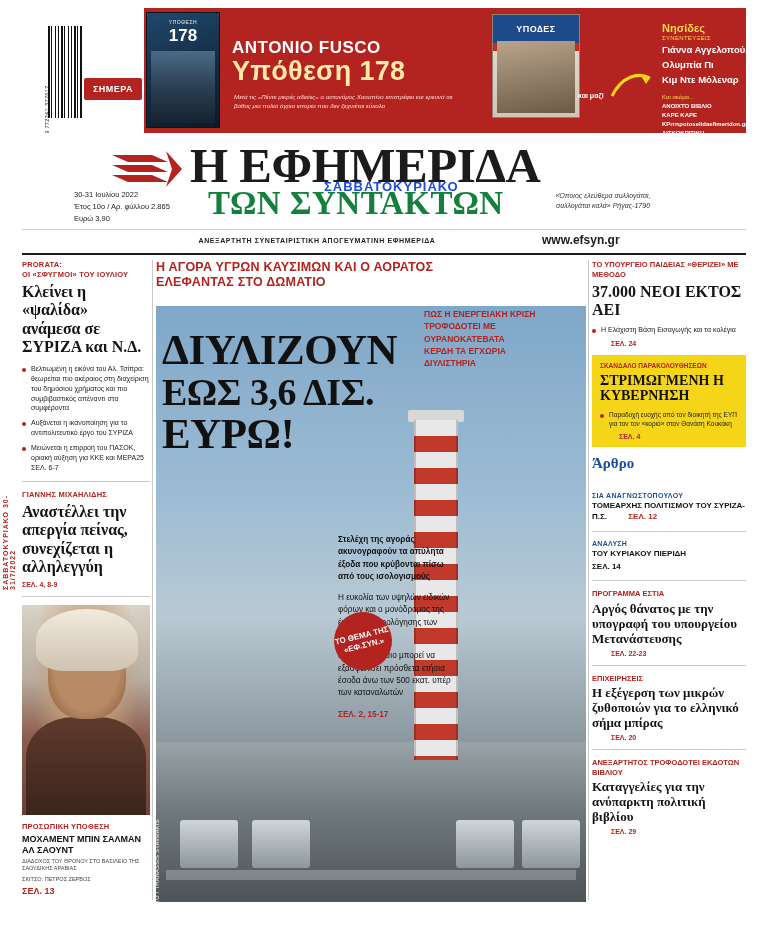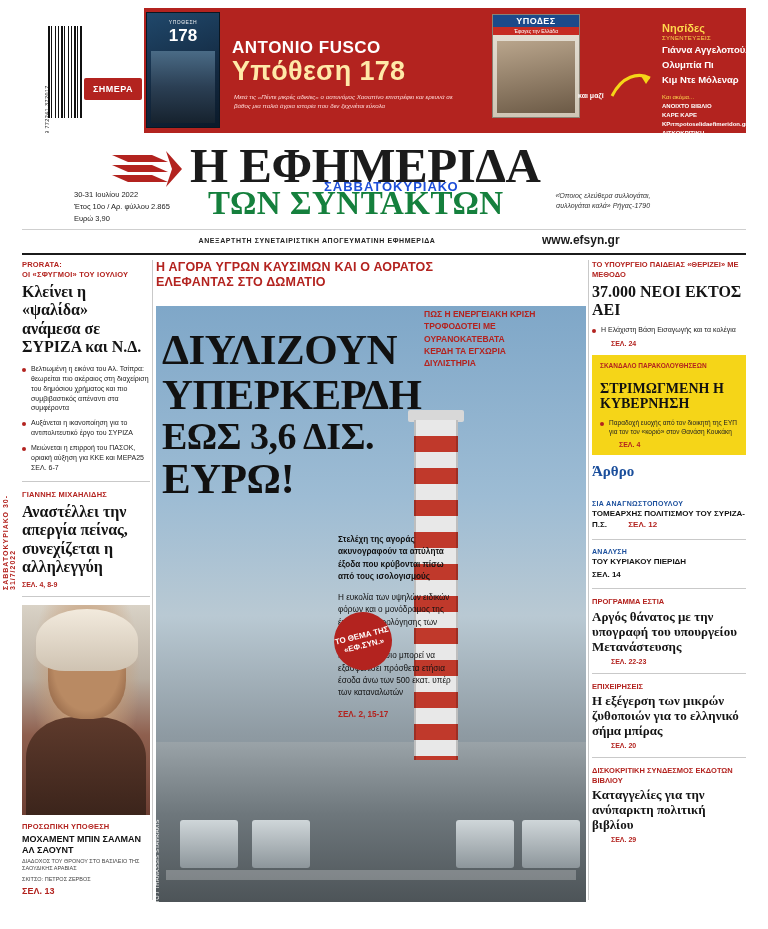--- a/index.html
+++ b/index.html
@@ -62,21 +62,21 @@
     position:absolute; left:212px; top:84px; width:225px; color:#ffd9d6;
     font-size:6.2px; line-height:1.5; font-style:italic;
   }
   .mag-cover {
     position:absolute; left:470px; top:6px; width:88px; height:104px;
     background:linear-gradient(180deg,#e8e2d8 0%,#cfc6b6 100%);
     border:1px solid #8b8274; overflow:hidden;
   }
   .mag-cover .mg-hd {
     background:#1c4a8a; color:#fff; font-size:9px; font-weight:bold;
-    text-align:center; padding:1px 0; letter-spacing:0.5px;
+    text-align:center; padding:9px 0; letter-spacing:0.5px;
   }
   .mag-cover .mg-red { background:#c62b22; color:#fff; font-size:5px; text-align:center; padding:1px 0; }
   .mag-cover .mg-ph { position:absolute; left:4px; top:26px; right:4px; bottom:4px;
     background:linear-gradient(170deg,#b9a58c,#6c5a46); }
   .kai-mazi {
     position:absolute; left:556px; top:84px; color:#fff; font-size:7px; font-weight:bold;
     text-align:center; line-height:1.2;
   }
   .arrow-yellow {
     position:absolute; left:588px; top:62px; width:42px; height:30px;
@@ -237,21 +237,21 @@
   .r-head {
     font-family:"Liberation Serif", serif; font-weight:bold; color:#141414;
     font-size:16px; line-height:1.14; margin-top:3px;
   }
   .r-head.sm { font-size:13px; }
   .r-sel { color:#b3231f; font-weight:bold;margin-left:19px; }
   .yellow-box { background:#f5d518; padding:7px 8px; margin:8px 0; }
   .yellow-box .yk { color:#b3231f; font-size:6.5px; font-weight:bold; line-height:1.25; }
   .yellow-box .yh {
     font-family:"Liberation Serif", serif; font-weight:bold; font-size:14px; line-height:1.1;
-    margin-top:11px; color:#111;
+    margin-top:3px; color:#111;
   }
   .arthro { color:#1b4f9c; font-family:"Liberation Serif", serif; font-size:15px; font-weight:bold; margin:8px 0 20px; }
   .blue-k { color:#1b4f9c; font-size:7px; font-weight:bold; letter-spacing:0.3px; }
   .blue-t { font-size:8px; font-weight:bold; color:#111; line-height:1.35; margin-top:2px; }
 
   .footnote-red { color:#b3231f; font-weight:bold; }
   .bottom-bar { position:absolute; left:22px; top:904px; width:724px; height:3px; background:#fff; }
 </style>
 </head>
 <body>
@@ -370,21 +370,20 @@
         <div class="tank" style="left:300px;"></div>
         <div class="tank" style="left:366px;"></div>
       </div>
       <div class="chimney-top"></div>
       <div class="chimney"></div>
       <div class="photo-credit">ΑΡ.PHOTO / THANASSIS STAVRAKIS</div>
     </div>
 
     <div class="mid-head">
       <span class="ln">ΔΙΥΛΙΖΟΥΝ</span>
-      <span class="ln">ΥΠΕΡΚΕΡΔΗ</span>
       <span class="ln" style="font-size:38px">ΕΩΣ 3,6 ΔΙΣ.</span>
       <span class="ln">ΕΥΡΩ!</span>
     </div>
 
     <div class="mid-right-col">ΠΩΣ Η ΕΝΕΡΓΕΙΑΚΗ ΚΡΙΣΗ ΤΡΟΦΟΔΟΤΕΙ ΜΕ ΟΥΡΑΝΟΚΑΤΕΒΑΤΑ ΚΕΡΔΗ ΤΑ ΕΓΧΩΡΙΑ ΔΙΥΛΙΣΤΗΡΙΑ</div>
 
     <div class="mid-body">
       <p class="lead">Στελέχη της αγοράς ακυνογραφούν τα απύλητα έξοδα που κρύβονται πίσω από τους ισολογισμούς</p>
       <p>Η ευκολία των υψηλών ειδικών φόρων και ο μονόδρομος της έκτακτης φορολόγησης των υπερεσόδων</p>
       <p>Πώς το Δημόσιο μπορεί να εξασφαλίσει πρόσθετα ετήσια έσοδα άνω των 500 εκατ. υπέρ των καταναλωτών</p>
@@ -435,20 +434,20 @@
     <div class="hr-thin"></div>
 
     <div>
       <div class="r-kicker">ΕΠΙΧΕΙΡΗΣΕΙΣ</div>
       <div class="r-head sm">Η εξέγερση των μικρών ζυθοποιών για το ελληνικό σήμα μπίρας</div>
       <div class="r-sel" style="font-size:7px;margin-top:3px">ΣΕΛ. 20</div>
     </div>
     <div class="hr-thin"></div>
 
     <div>
-      <div class="r-kicker">ΔΙΣΚΟΚΡΙΤΙΚΗ ΣΥΝΔΕΣΜΟΣ ΕΚΔΟΤΩΝ ΒΙΒΛΙΟΥ</div>
+      <div class="r-kicker">ΑΝΕΞΑΡΤΗΤΟΣ ΤΡΟΦΟΔΟΤΕΙ ΕΚΔΟΤΩΝ ΒΙΒΛΙΟΥ</div>
       <div class="r-head sm">Καταγγελίες για την ανύπαρκτη πολιτική βιβλίου</div>
       <div class="r-sel" style="font-size:7px;margin-top:3px">ΣΕΛ. 29</div>
     </div>
   </div>
 
   <div class="bottom-bar"></div>
 </div>
 
 </body></html>

